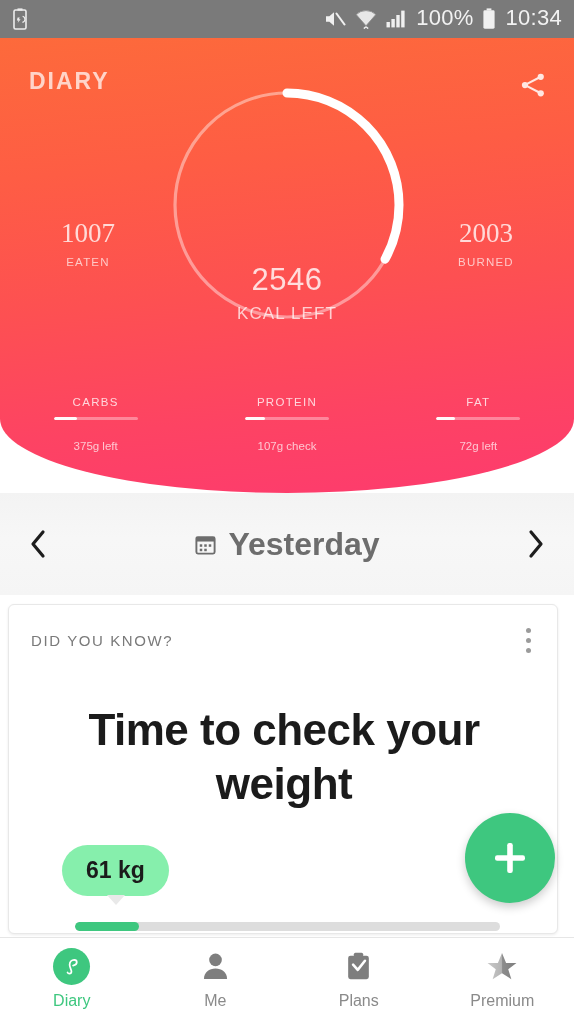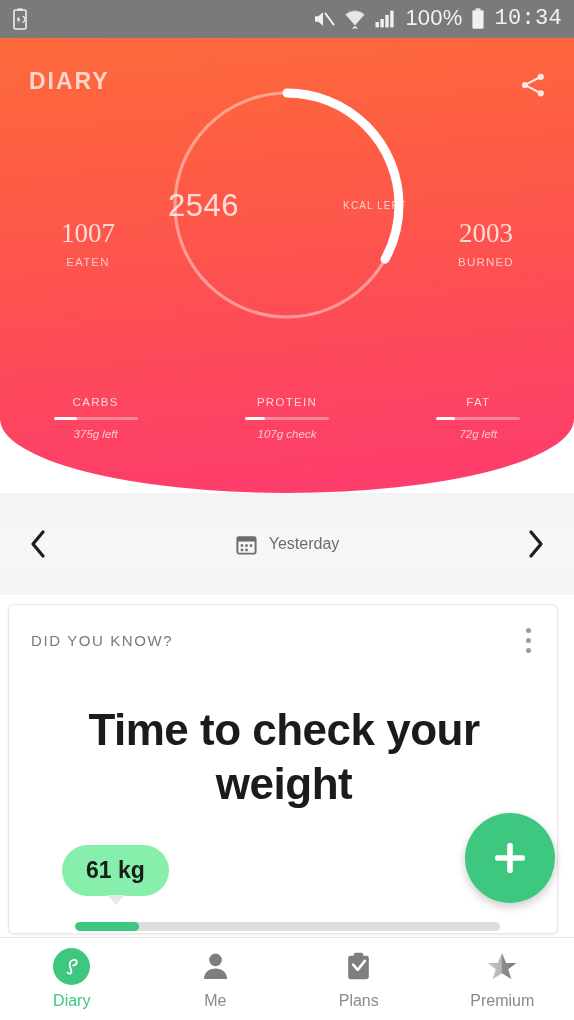--- a/index.html
+++ b/index.html
@@ -21,21 +21,21 @@
   }
   #status-left { display:flex; align-items:center; gap:6px; }
   #status-right { margin-left:auto; display:flex; align-items:center; gap:9px; }
   .sb-icon { display:block; }
   #status-battery-pct {
     font-size:22px; letter-spacing:0.2px; color:#f2f2f2; font-weight:400;
     position:relative; top:-1px;
   }
   #status-clock {
     font-size:22px; letter-spacing:0.3px; color:#f2f2f2; font-weight:400;
-    position:relative; top:-1px;font-family:Liberation Mono, monospace;
+    position:relative; top:-1px;
   }
 
   
   #hero {
     position:absolute; top:38px; left:0; width:574px; height:455px;
     overflow:hidden;
   }
   #hero-bg {
     position:absolute; inset:0;
     background:linear-gradient(175deg,#fd6a3b 0%, #fe5d44 28%, #fd5052 55%, #fd4363 80%, #fd3b6e 100%);
@@ -55,28 +55,29 @@
   }
 
   
   #calorie-ring {
     position:absolute; left:168px; top:48px;
     width:238px; height:238px;
   }
   #calorie-ring svg { display:block; }
   #ring-center {
     position:absolute; left:0; top:0; width:238px; height:238px;
-    display:flex; flex-direction:row; align-items:center; justify-content:space-between;
+    display:flex; flex-direction:column; align-items:center; justify-content:flex-end;
   }
   #ring-value {
     font-size:31px; font-weight:300; color:rgba(255,255,255,0.80);
     letter-spacing:0.5px; line-height:1;
   }
   #ring-label {
-    font-size:10px; letter-spacing:1.1px; color:rgba(255,255,255,0.72);
+    margin-top:9px;
+    font-size:17px; letter-spacing:1.1px; color:rgba(255,255,255,0.72);
   }
 
   
   .side-stat {
     position:absolute; top:182px; width:150px; text-align:center;
   }
   #stat-eaten { left:13px; }
   #stat-burned { right:13px; }
   .side-stat-value {
     font-size:27px; font-weight:300; color:rgba(255,255,255,0.78); line-height:1;font-family:Liberation Serif, serif;
@@ -95,38 +96,38 @@
   .macro { flex:1; display:flex; flex-direction:column; align-items:center; }
   .macro-name {
     font-size:11.5px; letter-spacing:1.3px; color:rgba(255,255,255,0.78);
   }
   .macro-bar {
     margin-top:9px; width:84px; height:3px;
     background:rgba(255,255,255,0.36); border-radius:2px; overflow:hidden;
   }
   .macro-bar-fill { height:100%; background:rgba(255,255,255,0.95); border-radius:2px; }
   .macro-left {
-    margin-top:8px; font-size:11.5px; color:rgba(255,255,255,0.70);font-style:italic;
+    margin-top:20px; font-size:11.5px; color:rgba(255,255,255,0.70);
   }
 
   
   #date-nav {
     position:absolute; top:493px; left:0; width:574px; height:102px;
     background:linear-gradient(180deg,#f3f3f3 0%, #f7f7f7 45%, #f5f5f5 100%);
     display:flex; align-items:center;
   }
   #date-prev, #date-next {
     width:78px; display:flex; align-items:center; justify-content:center;
     cursor:pointer; color:#1d1d1d;
   }
   #date-current {
     flex:1; display:flex; align-items:center; justify-content:center; gap:11px;
     cursor:pointer;
   }
-  #date-label { font-size:16px; color:#6d6d6d; font-weight:400; }
+  #date-label { font-size:32px; color:#6d6d6d; font-weight:700; }
 
   
   #card {
     position:absolute; left:8px; top:604px; width:550px; height:330px;
     background:#ffffff;
     border:1px solid #e8e8e8;
     border-radius:6px;
     box-shadow:0 1px 3px rgba(0,0,0,0.08);
     overflow:hidden;
   }

